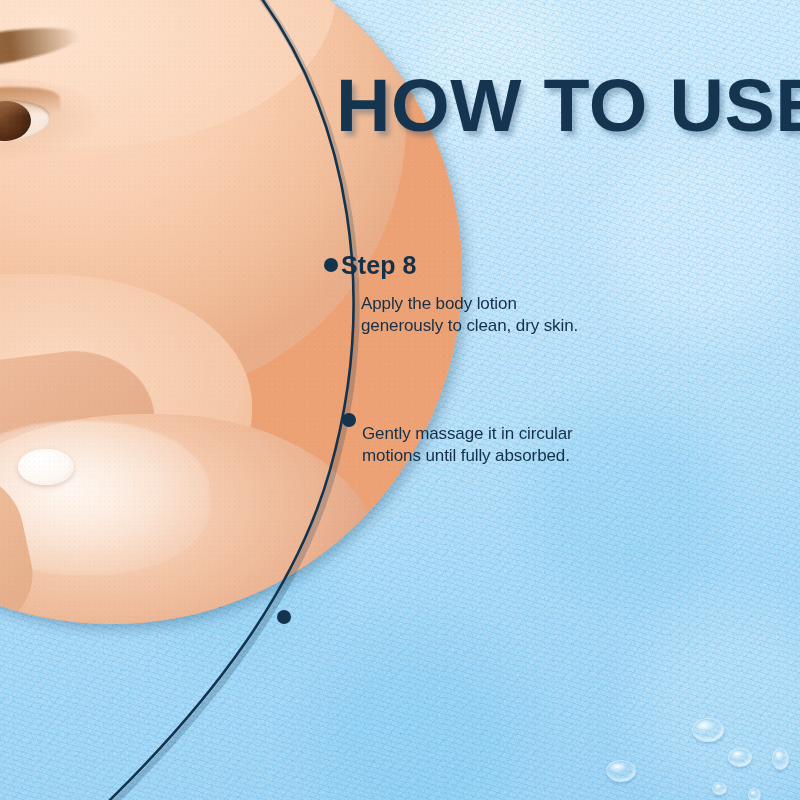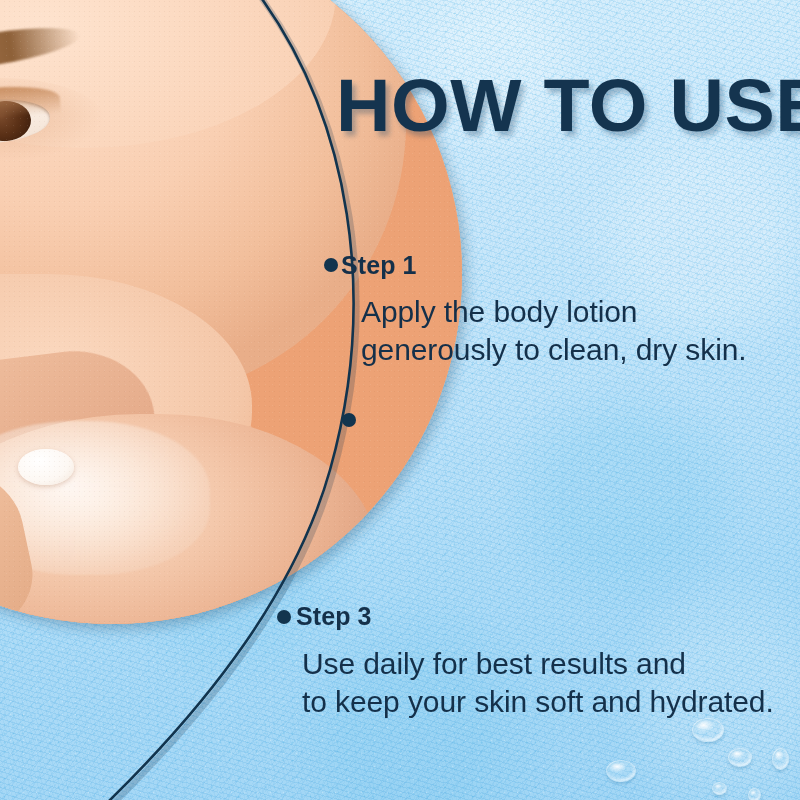--- a/index.html
+++ b/index.html
@@ -267,21 +267,21 @@
     color: #14304a;
   }
   .step-label {
     font-size: 25px;
     font-weight: 700;
     letter-spacing: .1px;
     line-height: 1;
     margin: 0;
   }
   .step-body {
-    font-size: 30px;
+    font-size: 17px;
     font-weight: 400;
     line-height: 1.28;
     margin: 0;
     letter-spacing: -.1px;
     white-space: pre-line;
   }
   #step-1 { left: 341px; top: 253px; }
   #step-1 .step-body { margin-top: 15px; margin-left: 20px; }
   #step-2 { left: 359px; top: 407px; }
   #step-2 .step-body { margin-top: 16px; margin-left: 3px; }
@@ -338,33 +338,30 @@
     <path d="M 254 -12 C 352 118, 378 300, 330 470 C 296 590, 212 700, 108 802" fill="none" stroke="rgba(20,52,78,.22)" stroke-width="6" transform="translate(3,4)"></path>
     <path d="M 254 -12 C 352 118, 378 300, 330 470 C 296 590, 212 700, 108 802" fill="none" stroke="#12344e" stroke-width="2.6"></path>
     <circle cx="331" cy="265" r="7" fill="#12344e"></circle>
     <circle cx="349" cy="420" r="7" fill="#12344e"></circle>
     <circle cx="284" cy="617" r="7" fill="#12344e"></circle>
   </svg>
 
   <div class="title">HOW TO USE</div>
 
   <div class="step" id="step-1">
-    <div class="step-label">Step 1</div>
+    <div class="step-label">Step 8</div>
     <div class="step-body">Apply the body lotion
 generously to clean, dry skin.</div>
   </div>
 
   <div class="step" id="step-2">
+    <div class="step-body">Gently massage it in circular
+motions until fully absorbed.</div>
   </div>
 
-  <div class="step" id="step-3">
-    <div class="step-label">Step 3</div>
-    <div class="step-body">Use daily for best results and
-to keep your skin soft and hydrated.</div>
-  </div>
 
   <div id="droplets">
       <div class="drop" style="left: 692px; top: 718px; width: 30px; height: 22px;"></div>
       <div class="drop" style="left: 728px; top: 748px; width: 22px; height: 17px;"></div>
       <div class="drop" style="left: 772px; top: 748px; width: 15px; height: 20px;"></div>
       <div class="drop" style="left: 606px; top: 760px; width: 28px; height: 20px;"></div>
       <div class="drop" style="left: 712px; top: 782px; width: 13px; height: 11px;"></div>
       <div class="drop" style="left: 748px; top: 788px; width: 11px; height: 12px;"></div>
     </div>
 

